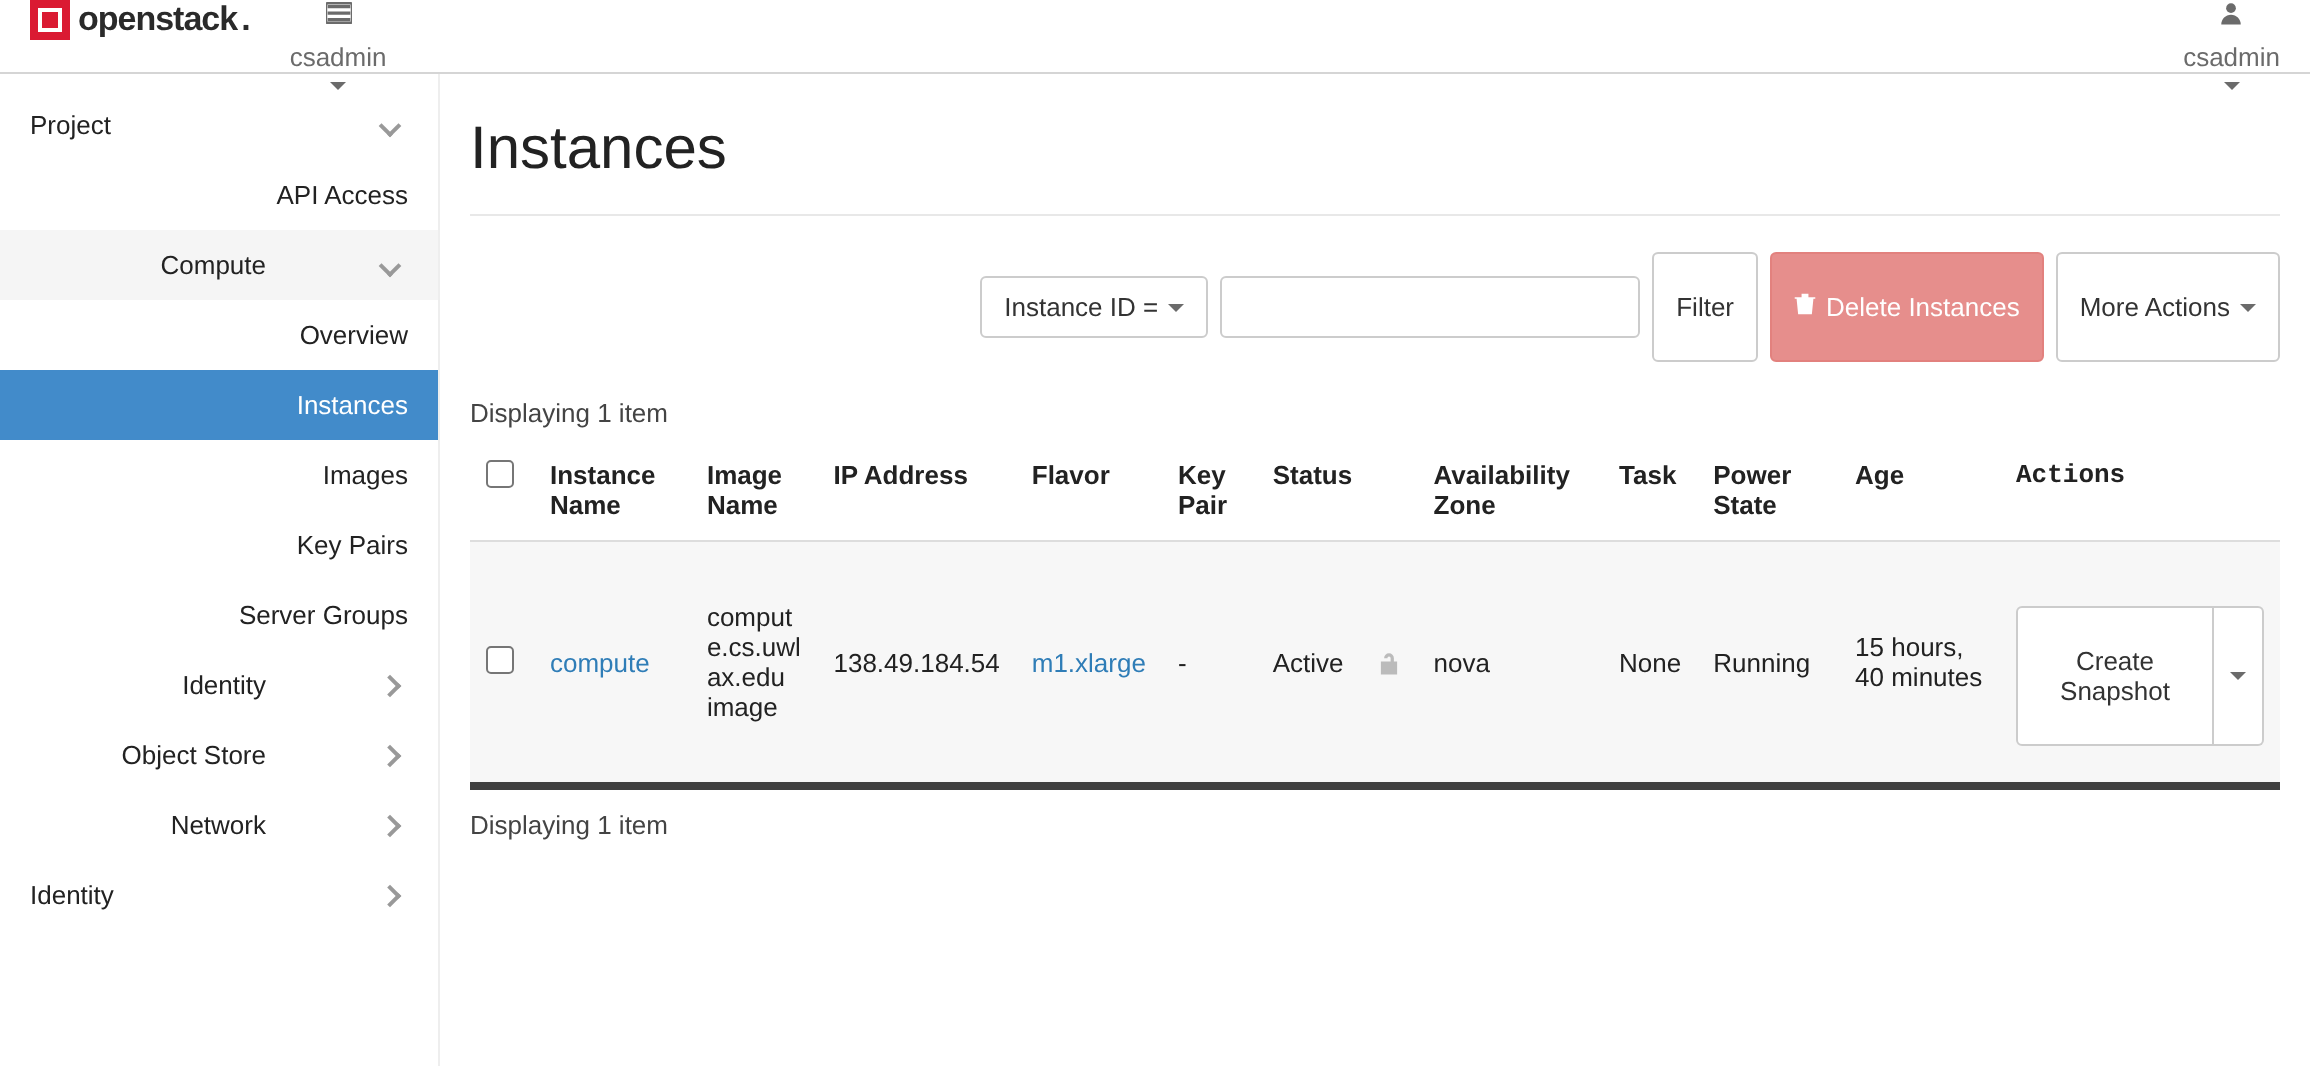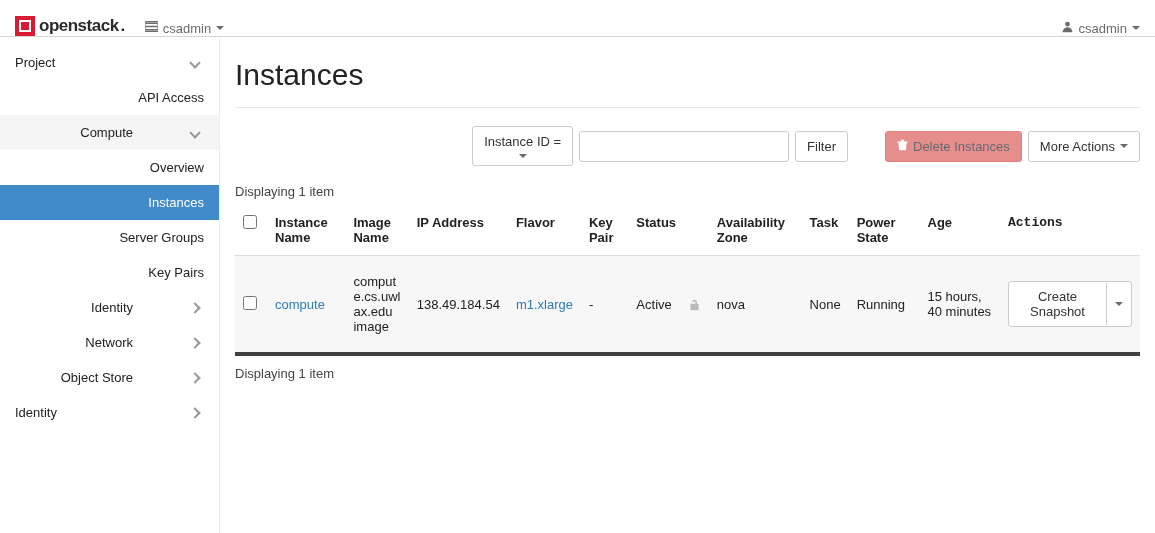--- a/index.html
+++ b/index.html
@@ -1,23 +1,23 @@
 <!DOCTYPE html>
 <html><head>
 <meta charset="utf-8">
 <style>
 * { box-sizing: border-box; margin: 0; padding: 0; }
 body { font-family: "Helvetica Neue", Helvetica, Arial, sans-serif; font-size: 13px; color: #222; background: #fff; }
 
-.topbar { height: 37px; border-bottom: 1px solid #d5d5d5; display: flex; align-items: flex-end; padding: 0 15px; }
+.topbar { height: 37px; border-bottom: 1px solid #d5d5d5; display: flex; align-items: flex-start; padding: 0 15px; }
 .logo { display: flex; align-items: center; gap: 4px; font-weight: 600; font-size: 17px; color: #2a2a2a; letter-spacing: -0.5px; }
 .logo-mark svg { display: block; }
 .logo-dot { font-weight: bold; margin-left: -2px; }
 .topbar .spacer { flex: 1; }
-.top-item { display: inline-flex; align-items: center; gap: 5px; margin-left: 20px; color: #6b6b6b; cursor: pointer; }
+.top-item { display: inline-flex; align-items: center; gap: 5px; margin-left: 20px; color: #6b6b6b; cursor: pointer; flex-direction: column; }
 .top-item svg, .top-item .caret { flex-shrink: 0; }
 .caret { display: inline-block; width: 0; height: 0; border-left: 4px solid transparent; border-right: 4px solid transparent; border-top: 4px solid #6b6b6b; vertical-align: middle; }
 
 .layout { display: flex; min-height: calc(100vh - 37px); }
 .sidebar { width: 220px; border-right: 1px solid #eee; padding-top: 8px; }
 .side-group { display: flex; align-items: center; justify-content: space-between; padding: 10px 20px 10px 15px; cursor: pointer; color: #222; }
 .side-group .label { flex: 1; text-align: left; }
 .side-sub { display: flex; justify-content: flex-end; padding: 10px 12px 10px 15px; cursor: pointer; color: #222; }
 .side-sub.active { background: #428bca; color: #fff; }
 .side-group.indent { padding-left: 15px; }
@@ -31,37 +31,37 @@
 .main { flex: 1; padding: 15px 15px 15px 15px; }
 .breadcrumb { background: #f5f5f5; border: 1px solid #e8e8e8; border-radius: 3px; padding: 10px 15px; margin-bottom: 10px; font-size: 13px; }
 .breadcrumb a { color: #333; text-decoration: none; }
 .breadcrumb .sep { color: #ccc; margin: 0 6px; }
 .breadcrumb .current { color: #888; }
 
 h1.page-title { font-size: 30px; font-weight: 400; margin: 6px 0 15px 0; }
 .hr { border: 0; border-top: 1px solid #e8e8e8; margin: 0 0 18px 0; }
 
 .toolbar { display: flex; justify-content: flex-end; align-items: center; gap: 6px; margin-bottom: 18px; }
-.btn { display: inline-flex; align-items: center; gap: 5px; background: #fff; border: 1px solid #ccc; border-radius: 3px; padding: 7px 11px; font-size: 13px; cursor: pointer; color: #333; }
-.btn.danger { background: #d9534f; border-color: #d43f3a; color: #0f172a; opacity: 0.65; margin-left: 31px; }
-.btn.filter-type { padding: 7px 11px; flex-direction: column; }
+.btn { display: inline-flex; align-items: center; gap: 5px; background: #fff; border: 1px solid #ccc; border-radius: 3px; padding: 19px 11px; font-size: 13px; cursor: pointer; color: #333; }
+.btn.danger { background: #d9534f; border-color: #d43f3a; color: #ffffff; opacity: 0.65; }
+.btn.filter-type { padding: 7px 11px; }
 .search-input { border: 1px solid #ccc; border-radius: 3px; padding: 7px 9px; width: 210px; font-size: 13px; }
 
 .summary { color: #444; margin-bottom: 6px; }
 
 table.instances { width: 100%; border-collapse: collapse; }
 table.instances thead th { text-align: left; font-weight: 700; padding: 10px 8px; border-bottom: 1px solid #ddd; vertical-align: top; font-size: 13px; }
 table.instances tbody td { padding: 18px 8px; border-bottom: 4px solid #404040; vertical-align: middle; font-size: 13px; }
 table.instances tbody tr { background: #f7f7f7; }
 .link { color: #2f7db7; text-decoration: none; }
 .check { width: 14px; height: 14px; }
 .unlock-icon svg { display: block; }
 
 .action-split { display: inline-flex; }
-.action-split .btn { border-radius: 3px 0 0 3px; }
+.action-split .btn { border-radius: 3px 0 0 3px; margin-top: 14px; }
 .action-split .btn.drop { border-left: 0; border-radius: 0 3px 3px 0; padding: 7px 8px; }
 
 .summary-bottom { margin-top: 10px; color: #444; }
 
 .col-check { width: 32px; }
 .col-actions { width: 140px; font-family: Liberation Mono, monospace; }
 .imgname { max-width: 70px; word-break: break-word; }
 </style>
 </head>
 <body>
@@ -114,35 +114,38 @@
       <span class="label">Compute</span>
       <span class="chev down"></span>
     </div>
     <div class="side-sub">
       <span>Overview</span>
     </div>
     <div class="side-sub active">
       <span>Instances</span>
     </div>
     <div class="side-sub">
+      <span>Images</span>
+    </div>
+    <div class="side-sub">
+      <span>Key Pairs</span>
+    </div>
+    <div class="side-sub">
       <span>Server Groups</span>
-    </div>
-    <div class="side-sub">
-      <span>Key Pairs</span>
     </div>
     <div class="side-group indent">
       <span class="label">Identity</span>
       <span class="chev"></span>
     </div>
     <div class="side-group indent">
+      <span class="label">Object Store</span>
+      <span class="chev"></span>
+    </div>
+    <div class="side-group indent">
       <span class="label">Network</span>
-      <span class="chev"></span>
-    </div>
-    <div class="side-group indent">
-      <span class="label">Object Store</span>
       <span class="chev"></span>
     </div>
     <div class="side-group project">
       <span class="label">Identity</span>
       <span class="chev"></span>
     </div>
   </div>
 
   <div class="main">
 

